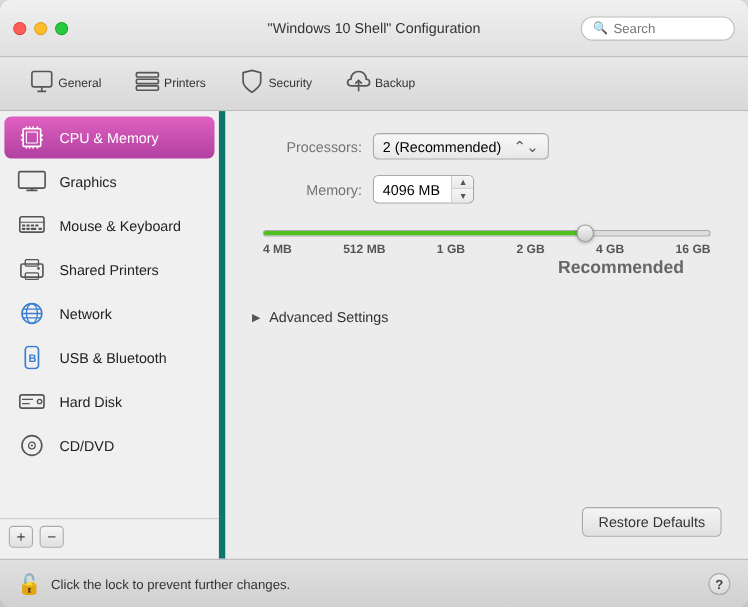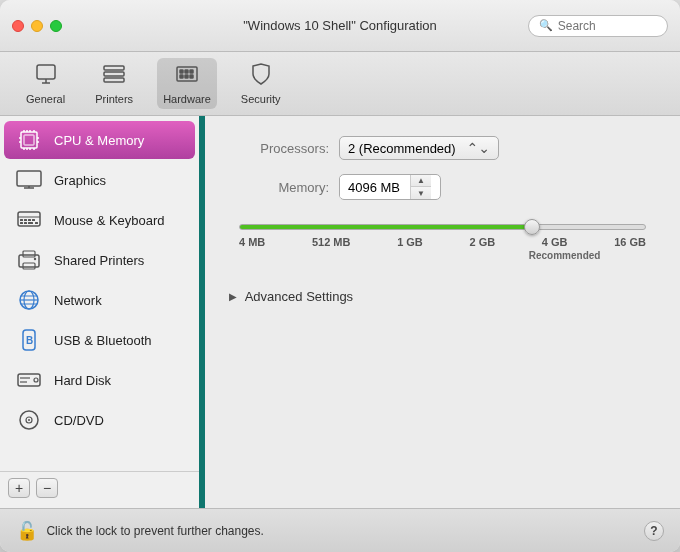--- a/index.html
+++ b/index.html
@@ -83,21 +83,21 @@
     .toolbar {
       background: linear-gradient(180deg, #e8e8e8 0%, #d8d8d8 100%);
       border-bottom: 1px solid #bbb;
       display: flex;
       align-items: center;
       padding: 6px 20px;
       gap: 18px;
     }
     .toolbar-item {
       display: flex;
-      flex-direction: column;
+      flex-direction: row;
       align-items: center;
       gap: 3px;
       cursor: pointer;
       padding: 4px 6px;
       border-radius: 6px;
       min-width: 50px;
     }
     .toolbar-item.active {
       background: rgba(0,0,0,0.12);
     }
@@ -218,21 +218,21 @@
       font-size: 14px;
       color: #555;
     }
     .spinner-wrapper {
       display: flex;
       align-items: center;
       background: #fff;
       border: 1px solid #aaa;
       border-radius: 5px;
       overflow: hidden;
-      width: 102px;
+      width: 92px;
     }
     .spinner-input {
       border: none;
       outline: none;
       padding: 3px 8px;
       font-size: 13px;
       width: 70px;
     }
     .spinner-buttons {
       display: flex;
@@ -285,21 +285,21 @@
     .slider-labels {
       display: flex;
       justify-content: space-between;
       margin-top: 6px;
       font-size: 11px;
       color: #555;
       padding: 0 0;
     }
     .slider-recommended {
       text-align: center;
-      font-size: 10px;
+      font-size: 16px;
       color: #666;
       margin-top: 2px;
       margin-left: 60%;
     }
     
     .advanced-toggle {
       display: flex;
       align-items: center;
       gap: 8px;
       cursor: pointer;
@@ -392,41 +392,37 @@
     <div class="toolbar-item">
       <span class="toolbar-item-icon">
         <svg width="24" height="24" viewBox="0 0 24 24" fill="none" stroke="#555" stroke-width="1.5">
           <rect x="2" y="4" width="20" height="4" rx="1"></rect>
           <rect x="2" y="10" width="20" height="4" rx="1"></rect>
           <rect x="2" y="16" width="20" height="4" rx="1"></rect>
         </svg>
       </span>
       <span class="toolbar-item-label">Printers</span>
     </div>
-    <div class="toolbar-item active">
-      <span class="toolbar-item-icon">
-        <svg width="24" height="24" viewBox="0 0 24 24" fill="none" stroke="#555" stroke-width="1.5">
-          <rect x="2" y="5" width="20" height="14" rx="1"></rect>
-          <rect x="5" y="8" width="3" height="3" rx="0.5" fill="#555"></rect>
-          <rect x="10" y="8" width="3" height="3" rx="0.5" fill="#555"></rect>
-          <rect x="15" y="8" width="3" height="3" rx="0.5" fill="#555"></rect>
-          <rect x="5" y="13" width="3" height="3" rx="0.5" fill="#555"></rect>
-          <rect x="10" y="13" width="3" height="3" rx="0.5" fill="#555"></rect>
-          <rect x="15" y="13" width="3" height="3" rx="0.5" fill="#555"></rect>
-        </svg>
-      </span>
-      <span class="toolbar-item-label">Hardware</span>
-    </div>
     <div class="toolbar-item">
       <span class="toolbar-item-icon">
         <svg width="24" height="24" viewBox="0 0 24 24" fill="none" stroke="#555" stroke-width="1.5">
           <path d="M4 4 L12 2 L20 4 L20 12 C20 17 12 22 12 22 C12 22 4 17 4 12 Z"></path>
         </svg>
       </span>
       <span class="toolbar-item-label">Security</span>
+    </div>
+    <div class="toolbar-item">
+      <span class="toolbar-item-icon">
+        <svg width="24" height="24" viewBox="0 0 24 24" fill="none" stroke="#555" stroke-width="1.5">
+          <path d="M12 3 C8 3 5 6 5 10 C3 10 2 11 2 13 C2 15 3 16 5 16 L19 16 C21 16 22 15 22 13 C22 11 21 10 19 10 C19 6 16 3 12 3Z"></path>
+          <polyline points="9,14 12,11 15,14"></polyline>
+          <line x1="12" y1="11" x2="12" y2="21"></line>
+        </svg>
+      </span>
+      <span class="toolbar-item-label">Backup</span>
     </div>
   </div>
 
   <div class="main-content">
 
     <div class="sidebar">
 
       <div class="sidebar-item active">
         <div class="sidebar-item-icon">
           <svg width="28" height="22" viewBox="0 0 28 22" fill="none">
@@ -585,20 +581,23 @@
           <div class="slider-recommended">Recommended</div>
         </div>
       </div>
 
       <div class="advanced-toggle">
         <span class="triangle-icon">▶</span>
         <span class="advanced-label">Advanced Settings</span>
       </div>
 
       <div style="flex:1"></div>
+      <div style="display:flex; justify-content:flex-end; margin-top:auto; padding-top:20px;">
+        <button class="restore-btn">Restore Defaults</button>
+      </div>
     </div>
   </div>
 
   <div class="bottom-bar">
     <div class="lock-area">
       <span class="lock-icon">🔓</span>
       <span class="lock-text">Click the lock to prevent further changes.</span>
     </div>
     <div class="help-btn">?</div>
   </div>

